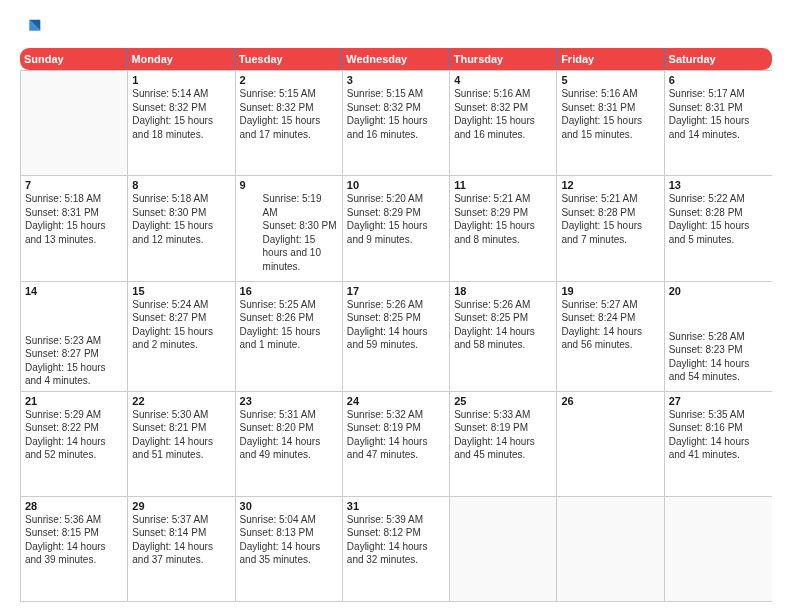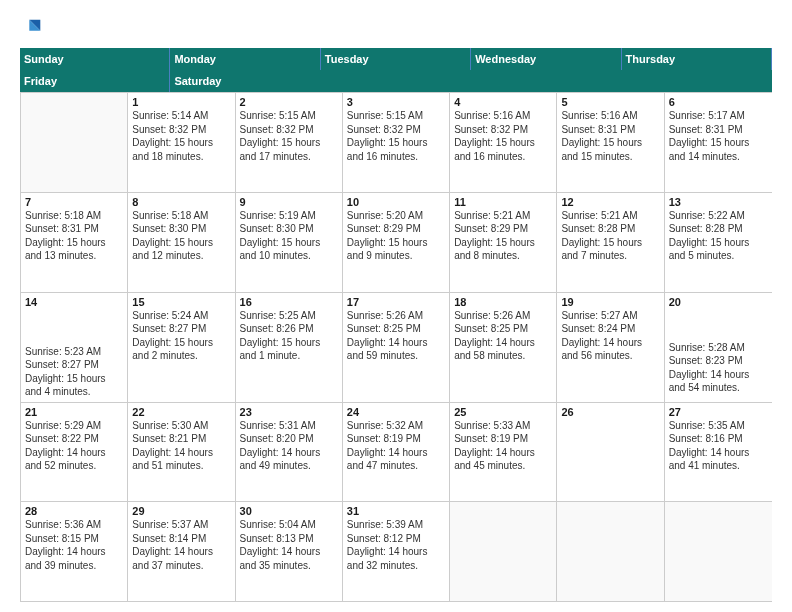--- a/index.html
+++ b/index.html
@@ -61,22 +61,23 @@
       color: #333;
       margin-top: 2px;
     }
     .calendar {
       flex: 1;
       display: flex;
       flex-direction: column;
     }
     .cal-header {
       display: grid;
-      grid-template-columns: repeat(5, 1fr);
-      background: #0f766e;
+      grid-template-columns: repeat(7, 1fr);
+      background: #ef4444;
+      border-radius: 9px;
     }
     .cal-header-cell {
       color: #fff;
       font-size: 11px;
       font-weight: bold;
       padding: 5px 4px;
       text-align: left;
       border-right: 1px solid #4a7fc0;
     }
     .cal-header-cell:last-child { border-right: none; }
@@ -195,21 +196,21 @@
 Daylight: 15 hours and 13 minutes.</div>
           </div>
           <div class="cal-cell">
             <div class="day-num">8</div>
             <div class="cell-text" style="white-space: pre-line;">Sunrise: 5:18 AM
 Sunset: 8:30 PM
 Daylight: 15 hours and 12 minutes.</div>
           </div>
           <div class="cal-cell">
             <div class="day-num">9</div>
-            <div class="cell-text" style="white-space: pre-line;">Sunrise: 5:19 AM
+            <div class="cell-text" style="white-space: pre-line; margin-left: 23px;">Sunrise: 5:19 AM
 Sunset: 8:30 PM
 Daylight: 15 hours and 10 minutes.</div>
           </div>
           <div class="cal-cell">
             <div class="day-num">10</div>
             <div class="cell-text" style="white-space: pre-line;">Sunrise: 5:20 AM
 Sunset: 8:29 PM
 Daylight: 15 hours and 9 minutes.</div>
           </div>
           <div class="cal-cell">

